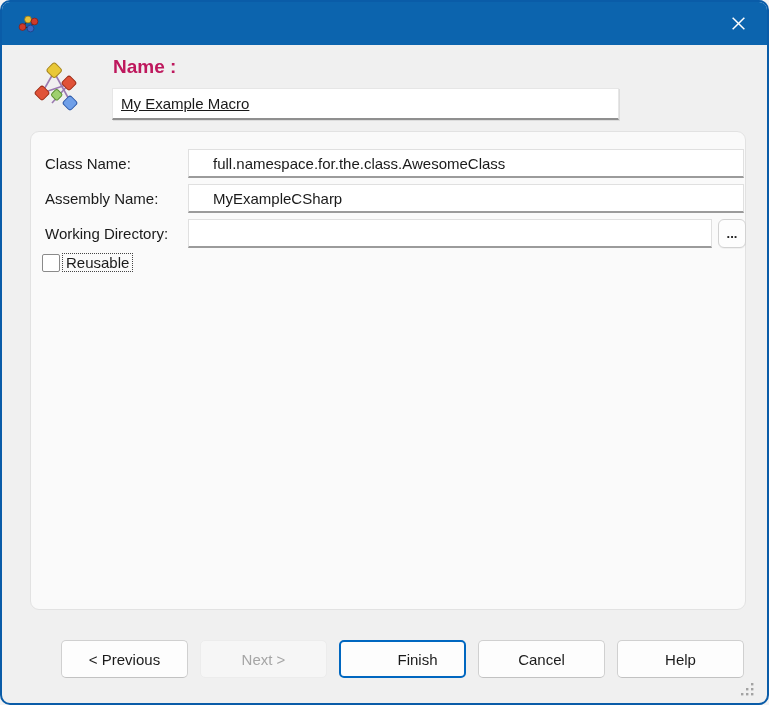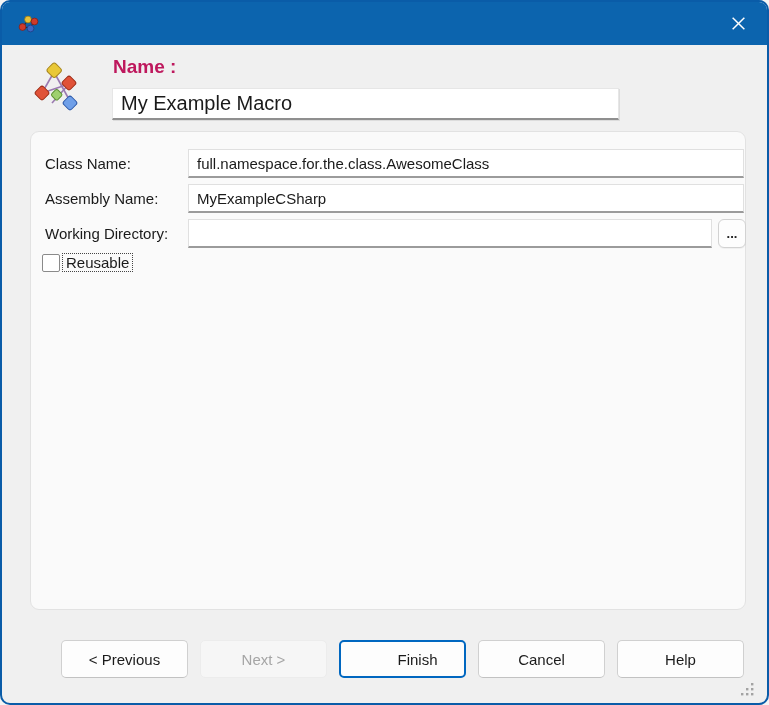--- a/index.html
+++ b/index.html
@@ -41,43 +41,43 @@
     font-size:19px;font-weight:700;color:#be185d;
   }
   .name-input{
     position:absolute;left:110px;top:86px;width:507px;height:32px;
     box-sizing:border-box;
     background:#ffffff;
     border:1px solid #e6e6e6;
     border-bottom:2px solid #8f8f8f;
     box-shadow:1px 1px 0 #dcdcdc;
     font-family:"Liberation Sans", sans-serif;
-    font-size:20px;color:#1a1a1a;
-    padding:0 8px;outline:none;
+    font-size:15px;color:#1a1a1a;
+    padding:0 8px;outline:none;text-decoration:underline;
   }
   
   .panel{
     position:absolute;left:28px;top:129px;width:716px;height:479px;
     box-sizing:border-box;
     background:#fafafa;
     border:1px solid #e2e2e2;
     border-radius:9px;
   }
   .field-label{
     position:absolute;left:14px;
     font-size:15px;color:#1a1a1a;white-space:nowrap;
   }
   .field-input{
     position:absolute;left:157px;height:29px;box-sizing:border-box;
     background:#ffffff;
     border:1px solid #e0e0e0;
     border-bottom:2px solid #9b9b9b;
     font-family:"Liberation Sans", sans-serif;
     font-size:15px;color:#1a1a1a;
-    padding:0 8px;outline:none;
+    padding:0 24px;outline:none;
   }
   .lbl-row1{top:23px;} .inp-row1{top:17px;width:556px;}
   .lbl-row2{top:58px;} .inp-row2{top:52px;width:556px;}
   .lbl-row3{top:93px;} .inp-row3{top:87px;width:524px;}
   .browse-btn{
     position:absolute;left:687px;top:87px;width:28px;height:29px;
     box-sizing:border-box;
     background:#fdfdfd;border:1px solid #d2d2d2;border-radius:6px;
     font-family:"Liberation Sans", sans-serif;
     font-size:13px;font-weight:700;color:#222;

